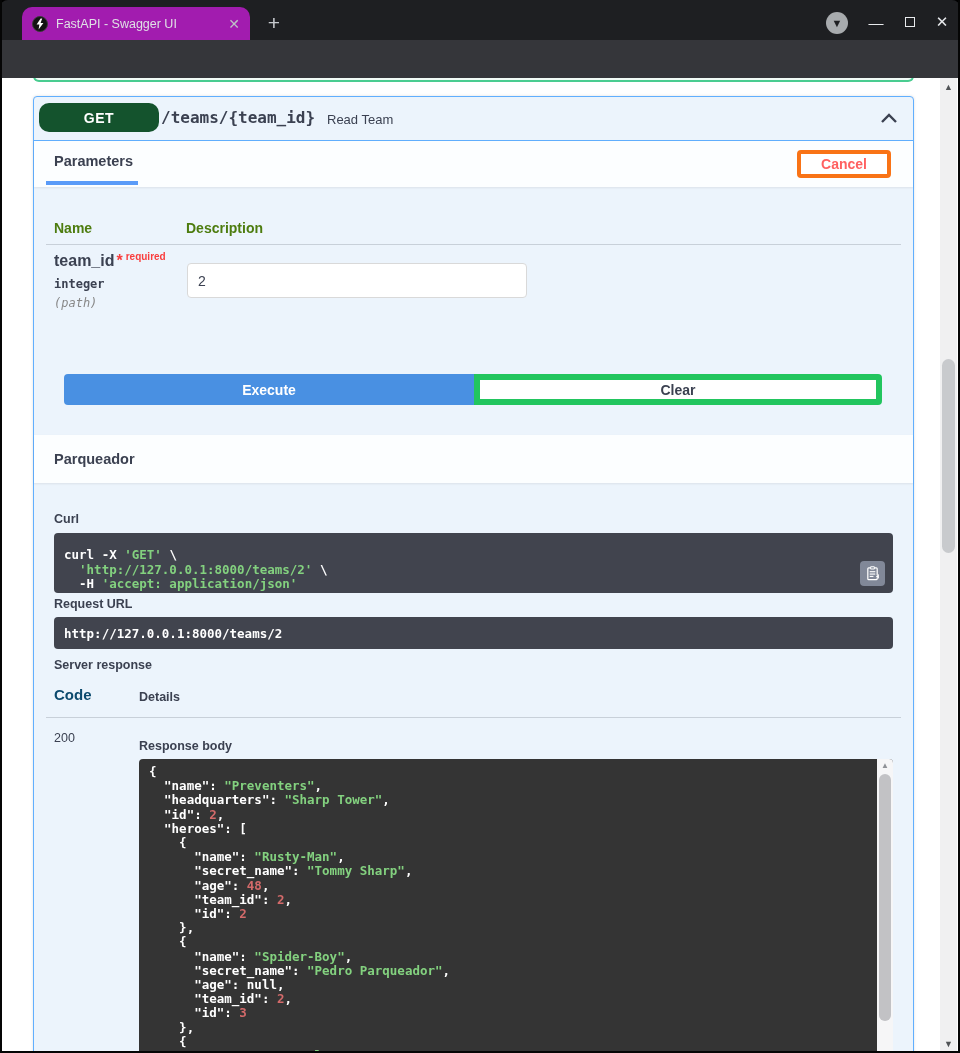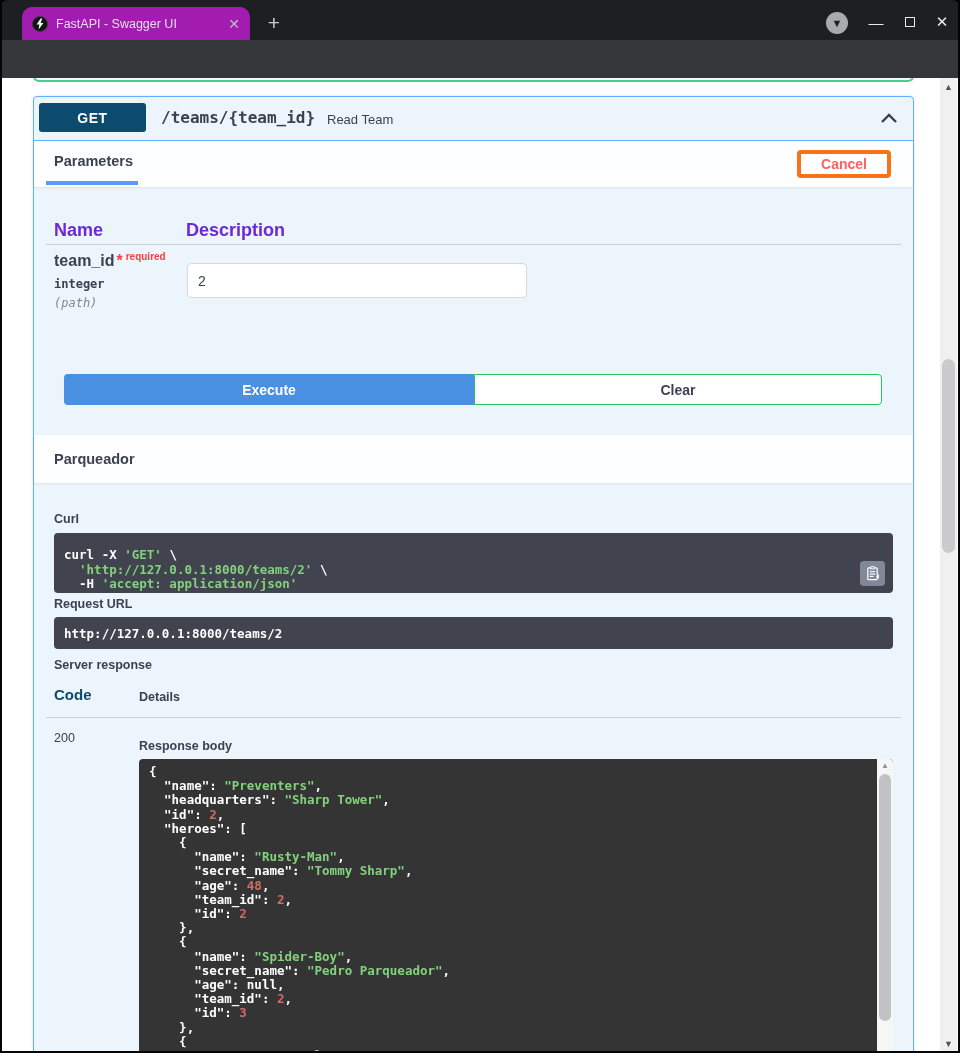--- a/index.html
+++ b/index.html
@@ -39,48 +39,48 @@
 
   
   .page{position:absolute;top:78px;left:0;width:960px;height:975px;background:#fff;overflow:hidden}
 
   .prevblock{position:absolute;left:33px;top:-5px;width:881px;height:9px;box-sizing:border-box;
              border:2px solid #49cc90;border-top:none;border-radius:0 0 6px 6px;background:#f1fbf6}
 
   .opblock{position:absolute;left:33px;top:18px;width:881px;height:965px;box-sizing:border-box;
            border:1px solid #61affe;border-radius:4px;background:#ecf4fc;box-shadow:0 0 3px rgba(0,0,0,.12)}
   .ob-header{position:absolute;left:0;right:0;top:0;height:43px;border-bottom:1px solid #61affe}
-  .badge-get{position:absolute;left:5px;top:6px;width:107px;height:29px;background:#0c4a6e;border-radius:3px;
+  .badge-get{position:absolute;left:5px;top:6px;width:120px;height:29px;background:#14532d;border-radius:10px;
              color:#fff;font-weight:bold;font-size:14px;display:flex;align-items:center;justify-content:center;letter-spacing:.5px}
   .ob-path{position:absolute;left:127px;top:11px;font-size:16px;font-weight:bold;color:#3b4151}
   .ob-summary{position:absolute;left:293px;top:15px;font-size:13px;color:#3b4151}
   .ob-chevron{position:absolute;right:14px;top:13px;width:20px;height:18px}
 
   .sec-head{position:absolute;left:0;right:0;background:rgba(255,255,255,.85);box-shadow:0 1px 2px rgba(0,0,0,.08)}
   .sh-params{top:44px;height:46px}
   .sh-resp{top:338px;height:48px}
   .sec-title{position:absolute;left:20px;font-size:14.5px;font-weight:bold;color:#3b4151}
   .params-underline{position:absolute;left:12px;top:40px;width:92px;height:4px;background:#5a9bf8}
   .btn-cancel{position:absolute;right:22px;top:9px;width:94px;height:28px;background:#fff;border:4px solid #f97316;
               border-radius:4px;color:#ff6060;font-weight:bold;font-size:14px;display:flex;align-items:center;justify-content:center;box-sizing:border-box}
 
-  .th{position:absolute;font-size:18px;font-weight:bold;color:#6d28d9}
+  .th{position:absolute;font-size:14px;font-weight:bold;color:#4d7c0f}
   .divider{position:absolute;left:12px;right:12px;height:1px;background:rgba(59,65,81,.2)}
 
   .p-name{position:absolute;left:20px;top:155px;font-size:16px;font-weight:bold;color:#3b4151}
   .p-star{color:#f93e3e;margin-left:2px}
   .p-req{color:#f93e3e;font-size:10px;font-weight:bold;position:relative;top:-6px;margin-left:3px}
   .p-type{position:absolute;left:20px;top:180px;font-size:12px;font-weight:bold;color:#3b4151}
   .p-in{position:absolute;left:20px;top:199px;font-size:12px;font-style:italic;color:#888}
   .p-input{position:absolute;left:153px;top:166px;width:340px;height:35px;box-sizing:border-box;border:1px solid #d9d9d9;
            border-radius:4px;font-size:14px;color:#3b4151;padding:0 10px;font-family:"Liberation Sans",sans-serif;background:#fff}
 
   .btn-execute{position:absolute;left:30px;top:277px;width:410px;height:31px;background:#4990e2;border:none;
                border-radius:4px 0 0 4px;color:#fff;font-weight:bold;font-size:14px;display:flex;align-items:center;justify-content:center}
-  .btn-clear{position:absolute;left:440px;top:277px;width:408px;height:31px;background:#fff;border:1px solid #22c55e;
+  .btn-clear{position:absolute;left:440px;top:277px;width:408px;height:31px;background:#fff;border:6px solid #22c55e;
              border-radius:0 4px 4px 0;color:#3b4151;font-weight:bold;font-size:14px;display:flex;align-items:center;justify-content:center;box-sizing:border-box}
 
   .lbl{position:absolute;font-size:12.5px;font-weight:bold;color:#3b4151}
   .codeblock{position:absolute;background:#41444e;border-radius:4px;color:#fff;font-family:"DejaVu Sans Mono",monospace;
              font-size:12.5px;font-weight:bold;box-sizing:border-box}
   .cb-curl{left:20px;top:436px;width:839px;height:60px;padding:15px 10px;line-height:14.6px}
   .cb-url{left:20px;top:520px;width:839px;height:31px;display:flex;align-items:center;padding:16px 10px}
   .codeline{white-space:pre}
   .tok-str{color:#83d17f}
   .tok-num{color:#d36a6a}

